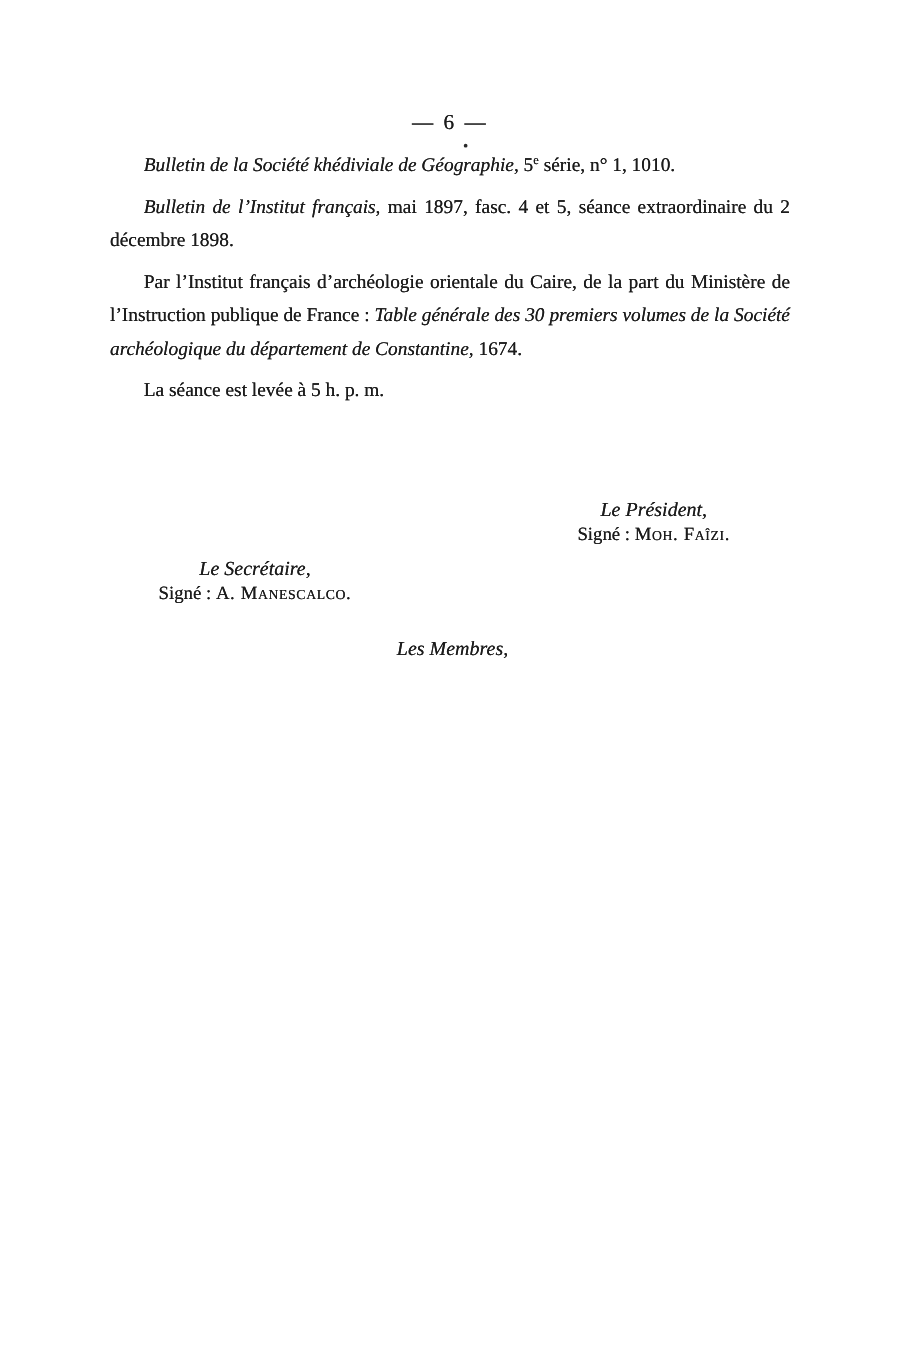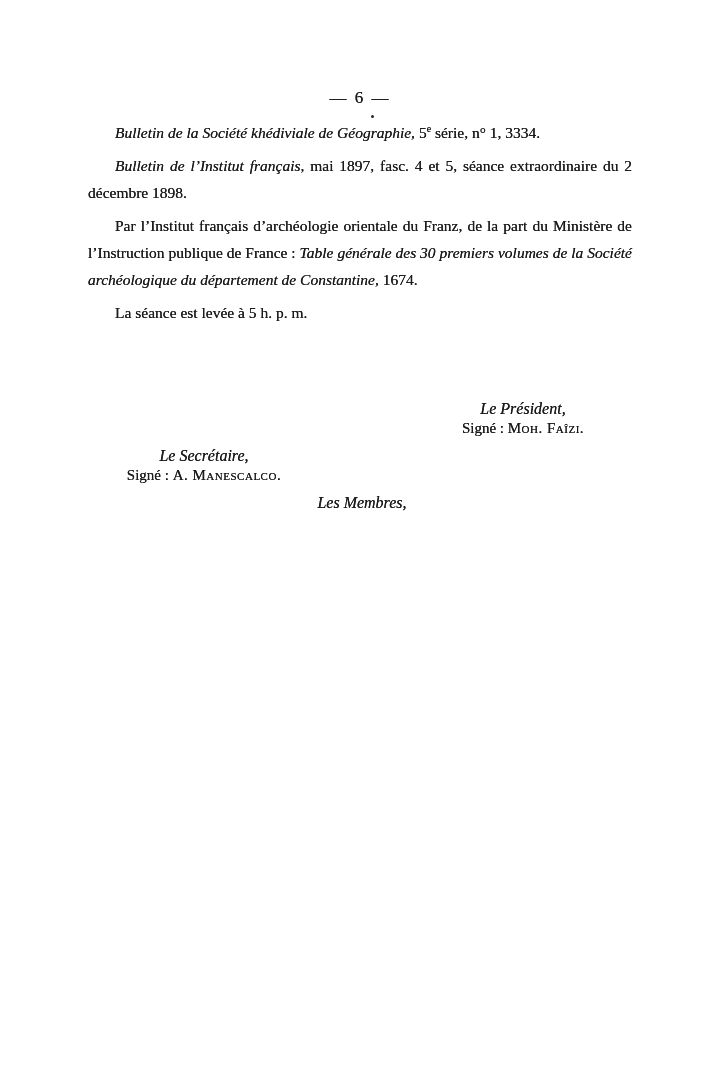--- a/index.html
+++ b/index.html
@@ -59,21 +59,21 @@
     font-size: 16px;
     line-height: 19px;
   }
   .sig-signed {
     font-size: 15px;
     line-height: 19px;
     margin-top: 1px;
   }
   #sig-president { top: 399px; left: 443px; width: 160px; }
   #sig-secretary { top: 446px; left: 112px; width: 184px; }
-  #sig-members   { top: 493px; left: 264px; width: 196px; }
+  #sig-members   { top: 510px; left: 264px; width: 196px; }
   .ink-speck {
     position: absolute;
     left: 371px;
     top: 115px;
     width: 3px;
     height: 3px;
     border-radius: 50%;
     background: #2a2a2a;
   }
 </style>
@@ -81,25 +81,25 @@
 <body>
 
 <div class="page">
 
   <div class="ink-speck"></div>
 
   <div class="body-column">
 
     <div class="page-number">— 6 —</div>
 
-    <p class="para"><span class="it">Bulletin de la Société khédiviale de Géographie,</span><span class="rm"> 5</span><sup class="ord">e</sup><span class="rm"> série, n° 1, 3334.</span></p>
+    <p class="para"><span class="it">Bulletin de la Société khédiviale de Géographie,</span><span class="rm"> 5</span><sup class="ord">e</sup><span class="rm"> série, n° 1, 1010.</span></p>
 
     <p class="para"><span class="it">Bulletin de l’Institut français,</span><span class="rm"> mai 1897, fasc. 4 et 5, séance extraordi­naire du 2 décembre 1898.</span></p>
 
-    <p class="para"><span class="rm">Par l’Institut français d’archéologie orientale du Franz, de la part du Ministère de l’Instruction publique de France : </span><span class="it">Table générale des 30 pre­miers volumes de la Société archéologique du département de Constantine,</span><span class="rm"> 1674.</span></p>
+    <p class="para"><span class="rm">Par l’Institut français d’archéologie orientale du Caire, de la part du Ministère de l’Instruction publique de France : </span><span class="it">Table générale des 30 pre­miers volumes de la Société archéologique du département de Constantine,</span><span class="rm"> 1674.</span></p>
 
 
 
     <p class="para"><span class="rm">La séance est levée à 5 h. p. m.</span></p>
 
   </div>
 
   <div class="sig-block" id="sig-secretary">
     <div class="sig-role">Le Secrétaire,</div>
     <div class="sig-signed"><span class="rm">Signé : </span><span class="sc">A. Manescalco.</span></div>

